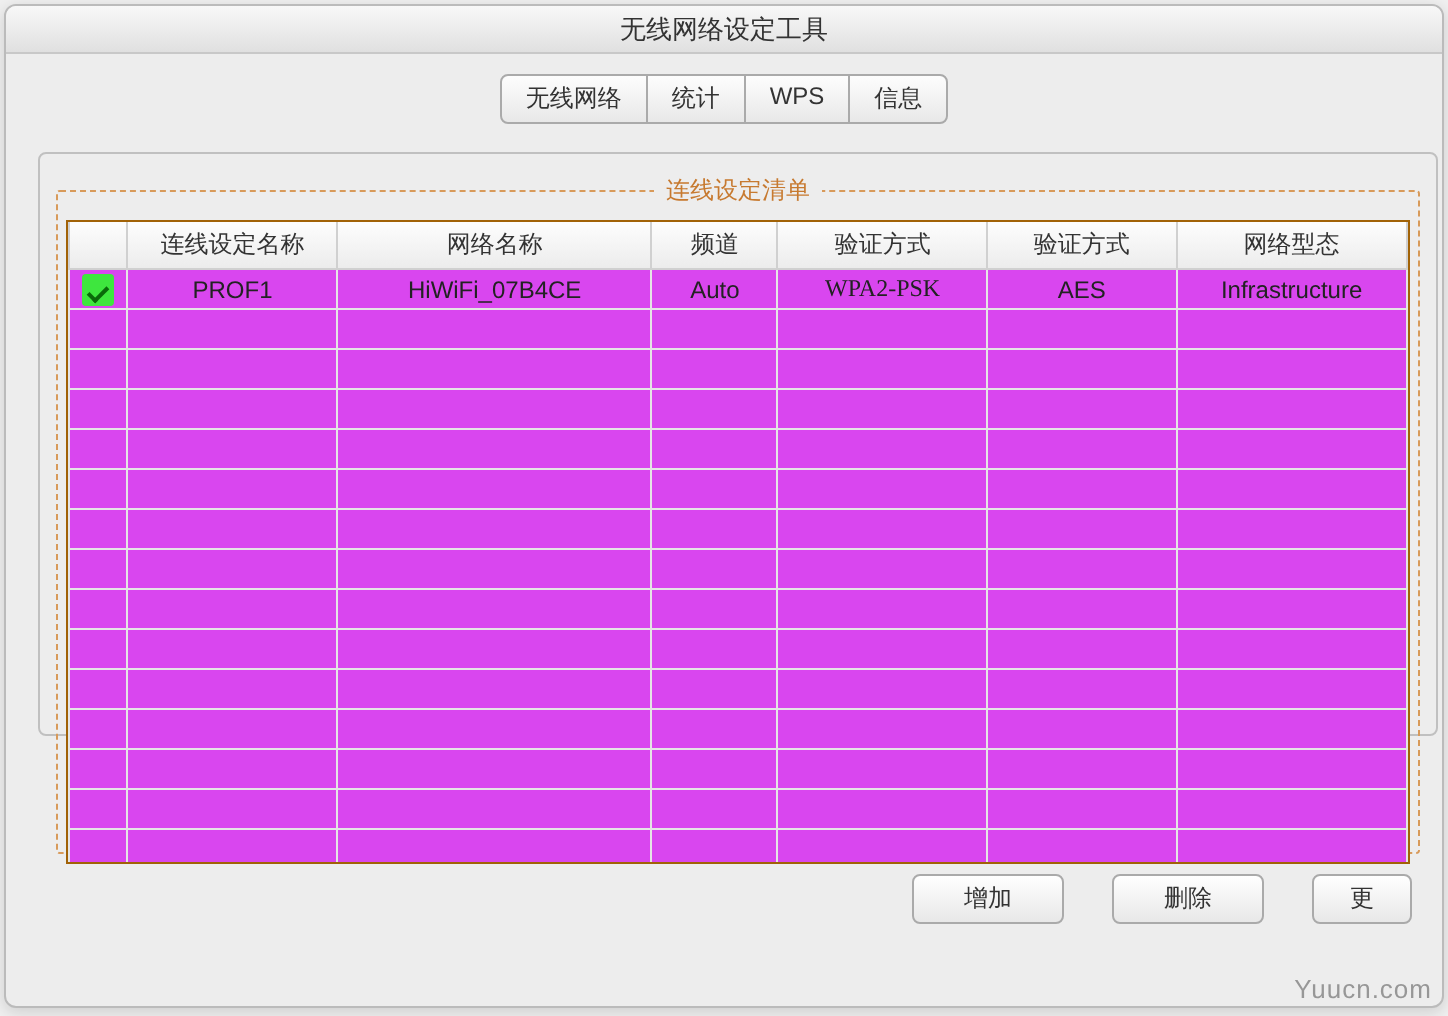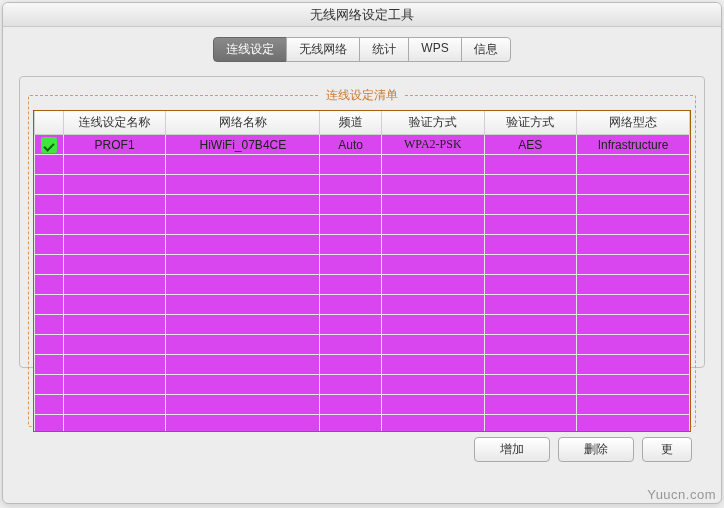--- a/index.html
+++ b/index.html
@@ -47,21 +47,21 @@
       margin-left: -1px;
     }
     .tab:first-child { border-radius: 4px 0 0 4px; margin-left: 0; }
     .tab:last-child { border-radius: 0 4px 4px 0; }
     .tab.active {
       background: linear-gradient(#8a8a8a, #6f6f6f);
       color: #fff;
       border-color: #666;
     }
     .panel {
-      margin: 14px 16px 10px 16px;
+      margin: 14px 2px 10px 16px;
       border: 1px solid #c0c0c0;
       border-radius: 4px;
       background: #ededed;
       padding: 10px 8px 8px 8px;
       position: relative;
       height: 292px;
     }
     fieldset {
       border: 1px dashed #d89a5a;
       border-radius: 2px;
@@ -124,21 +124,21 @@
       position: absolute;
       left: 3px; top: 6px;
       width: 8px; height: 4px;
       border-left: 2px solid #0a6a0a;
       border-bottom: 2px solid #0a6a0a;
       transform: rotate(-45deg);
     }
     .button-row {
       display: flex;
       justify-content: flex-end;
-      gap: 8px;
+      gap: 24px;
       margin-top: 10px;
       padding-right: 4px;
       align-items: center;
     }
     .btn {
       background: linear-gradient(#ffffff, #e8e8e8);
       border: 1px solid #aaa;
       border-radius: 4px;
       padding: 3px 0;
       width: 76px;
@@ -161,21 +161,20 @@
   </style>
 </head>
 <body>
 
 <div class="window">
   <div class="titlebar">
     <span>无线网络设定工具</span>
   </div>
 
   <div class="tabs">
-    <div class="tab active">连线设定</div>
     <div class="tab">无线网络</div>
     <div class="tab">统计</div>
     <div class="tab">WPS</div>
     <div class="tab">信息</div>
   </div>
 
   <div class="panel">
     <fieldset>
       <legend>连线设定清单</legend>
       <div class="table-wrap">

